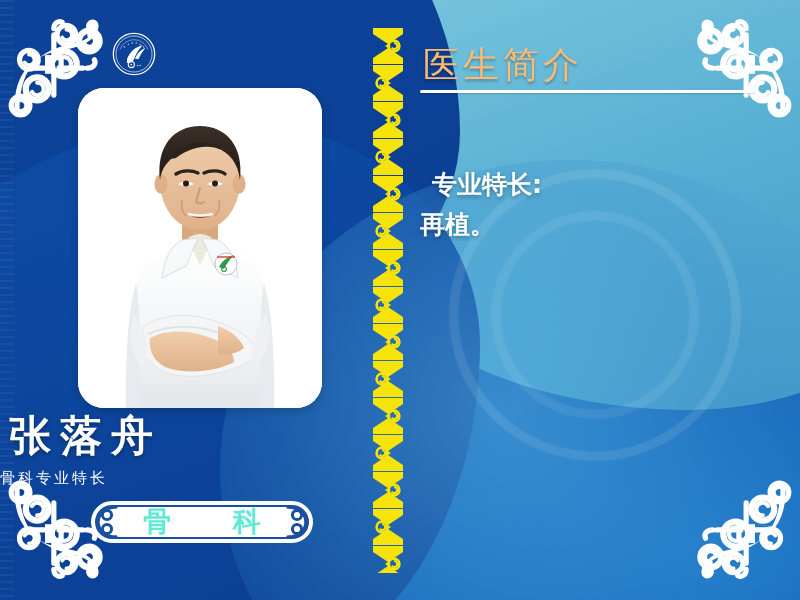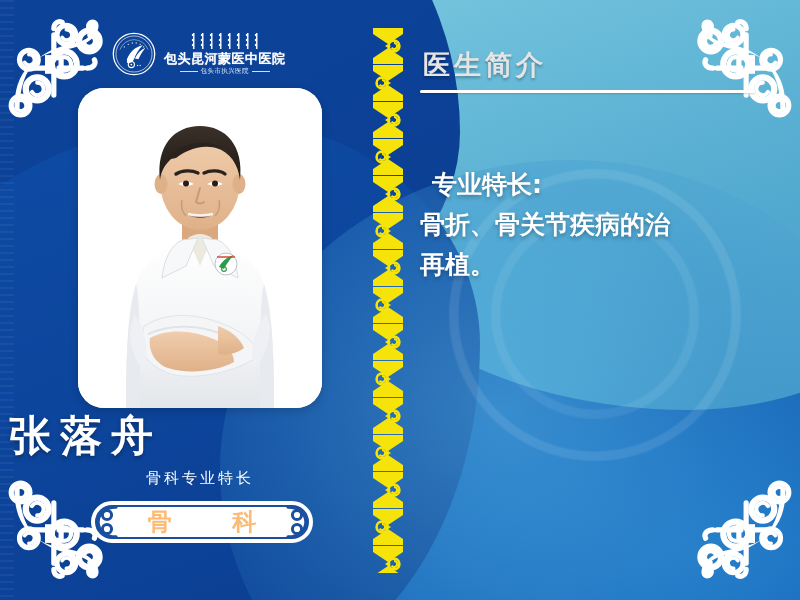--- a/index.html
+++ b/index.html
@@ -108,45 +108,45 @@
   
   .doc-name{
     position:absolute; left:0; top:412px; width:400px; text-align:left;
     color:#fff; font-size:42px; font-weight:700; letter-spacing:9px;
     text-indent:9px; line-height:48px;
     text-shadow:0 2px 4px rgba(0,0,0,.35);
   }
   .doc-titles{
     position:absolute; left:0; top:468px; width:400px; text-align:center;
     color:#fff; font-size:15px; letter-spacing:2px; line-height:20px;
-    display:flex; justify-content:center; 
+    display:flex; 
   }
   .doc-titles span{ letter-spacing:3px; }
 
   
   .dept-badge{
     position:absolute; left:90px; top:500px; width:224px; height:44px;
     display:flex; align-items:center; justify-content:center;
   }
   .dept-badge svg{ position:absolute; inset:0; width:100%; height:100%; }
   .dept-label{
-    position:relative; color:#fdba74; font-size:24px; font-weight:700;
+    position:relative; color:#5eead4; font-size:28px; font-weight:700;
     letter-spacing:26px; text-indent:26px; line-height:30px;
   }
 
   
   .band{
     position:absolute; left:371px; top:28px; width:34px; height:545px;
   }
   .band svg{ width:100%; height:100%; display:block; }
 
   
   .panel-title{
     position:absolute; left:423px; top:48px;
-    color:#e5e5e5; font-size:27px; font-weight:700; letter-spacing:4px;
+    color:#fdba74; font-size:36px; font-weight:400; letter-spacing:4px;
     line-height:34px; text-shadow:0 2px 3px rgba(0,0,0,.30);
   }
   .panel-rule{
     position:absolute; left:420px; top:90px; width:335px; height:3px;
     background:#ffffff; border-radius:2px;
     box-shadow:0 1px 2px rgba(0,0,0,.18);
   }
   .panel-body{
     position:absolute; left:420px; top:165px; width:362px;
     color:#fff; font-size:25px; font-weight:700; line-height:40px;
@@ -291,36 +291,20 @@
         </g>
         <path d="M34 62 C40 46 52 34 70 30 C60 40 54 50 50 62 C46 70 40 72 34 70 Z" fill="#ffffff"></path>
         <path d="M52 60 C58 48 66 40 76 36 C68 46 64 54 60 62 Z" fill="#ffffff"></path>
         <circle cx="44" cy="74" r="7" fill="none" stroke="#ffffff" stroke-width="2.5"></circle>
         <circle cx="44" cy="74" r="2" fill="#ffffff"></circle>
         <g fill="#ffffff" opacity=".85">
           <circle cx="58" cy="76" r="1.6"></circle>
             <circle cx="64" cy="76" r="1.6"></circle>
         </g>
       </svg>
-    </div>
-    <div class="logo-text">
-      <div class="mon-script">
-        <i></i>
-          <i></i>
-          <i></i>
-          <i></i>
-          <i></i>
-          <i></i>
-          <i></i>
-          <i></i>
-      </div>
-      <div class="hosp-name">包头昆河蒙医中医院</div>
-      <div class="hosp-sub">
-          <span>包头市执兴医院</span>
-        </div>
     </div>
   </div>
 
   <div class="photo-card">
     <div class="portrait">
       <svg viewBox="0 0 244 320" xmlns="http://www.w3.org/2000/svg">
         <defs>
           <linearGradient id="coat" x1="0" y1="0" x2="0" y2="1">
             <stop offset="0%" stop-color="#ffffff"></stop>
             <stop offset="60%" stop-color="#f3f4f6"></stop>
@@ -456,17 +440,16 @@
         <use href="#unitR" y="481"></use>
       <use href="#unitL" y="518"></use>
     </svg>
   </div>
 
   <div class="panel-title">医生简介</div>
   <div class="panel-rule"></div>
 
   <div class="panel-body">
     <span class="lead">专业特长:</span>
-    <span class="para">骨折、骨关节疾病的治</span>
     <span class="para">再植。</span>
   </div>
 
 </div>
 
 </body></html>

